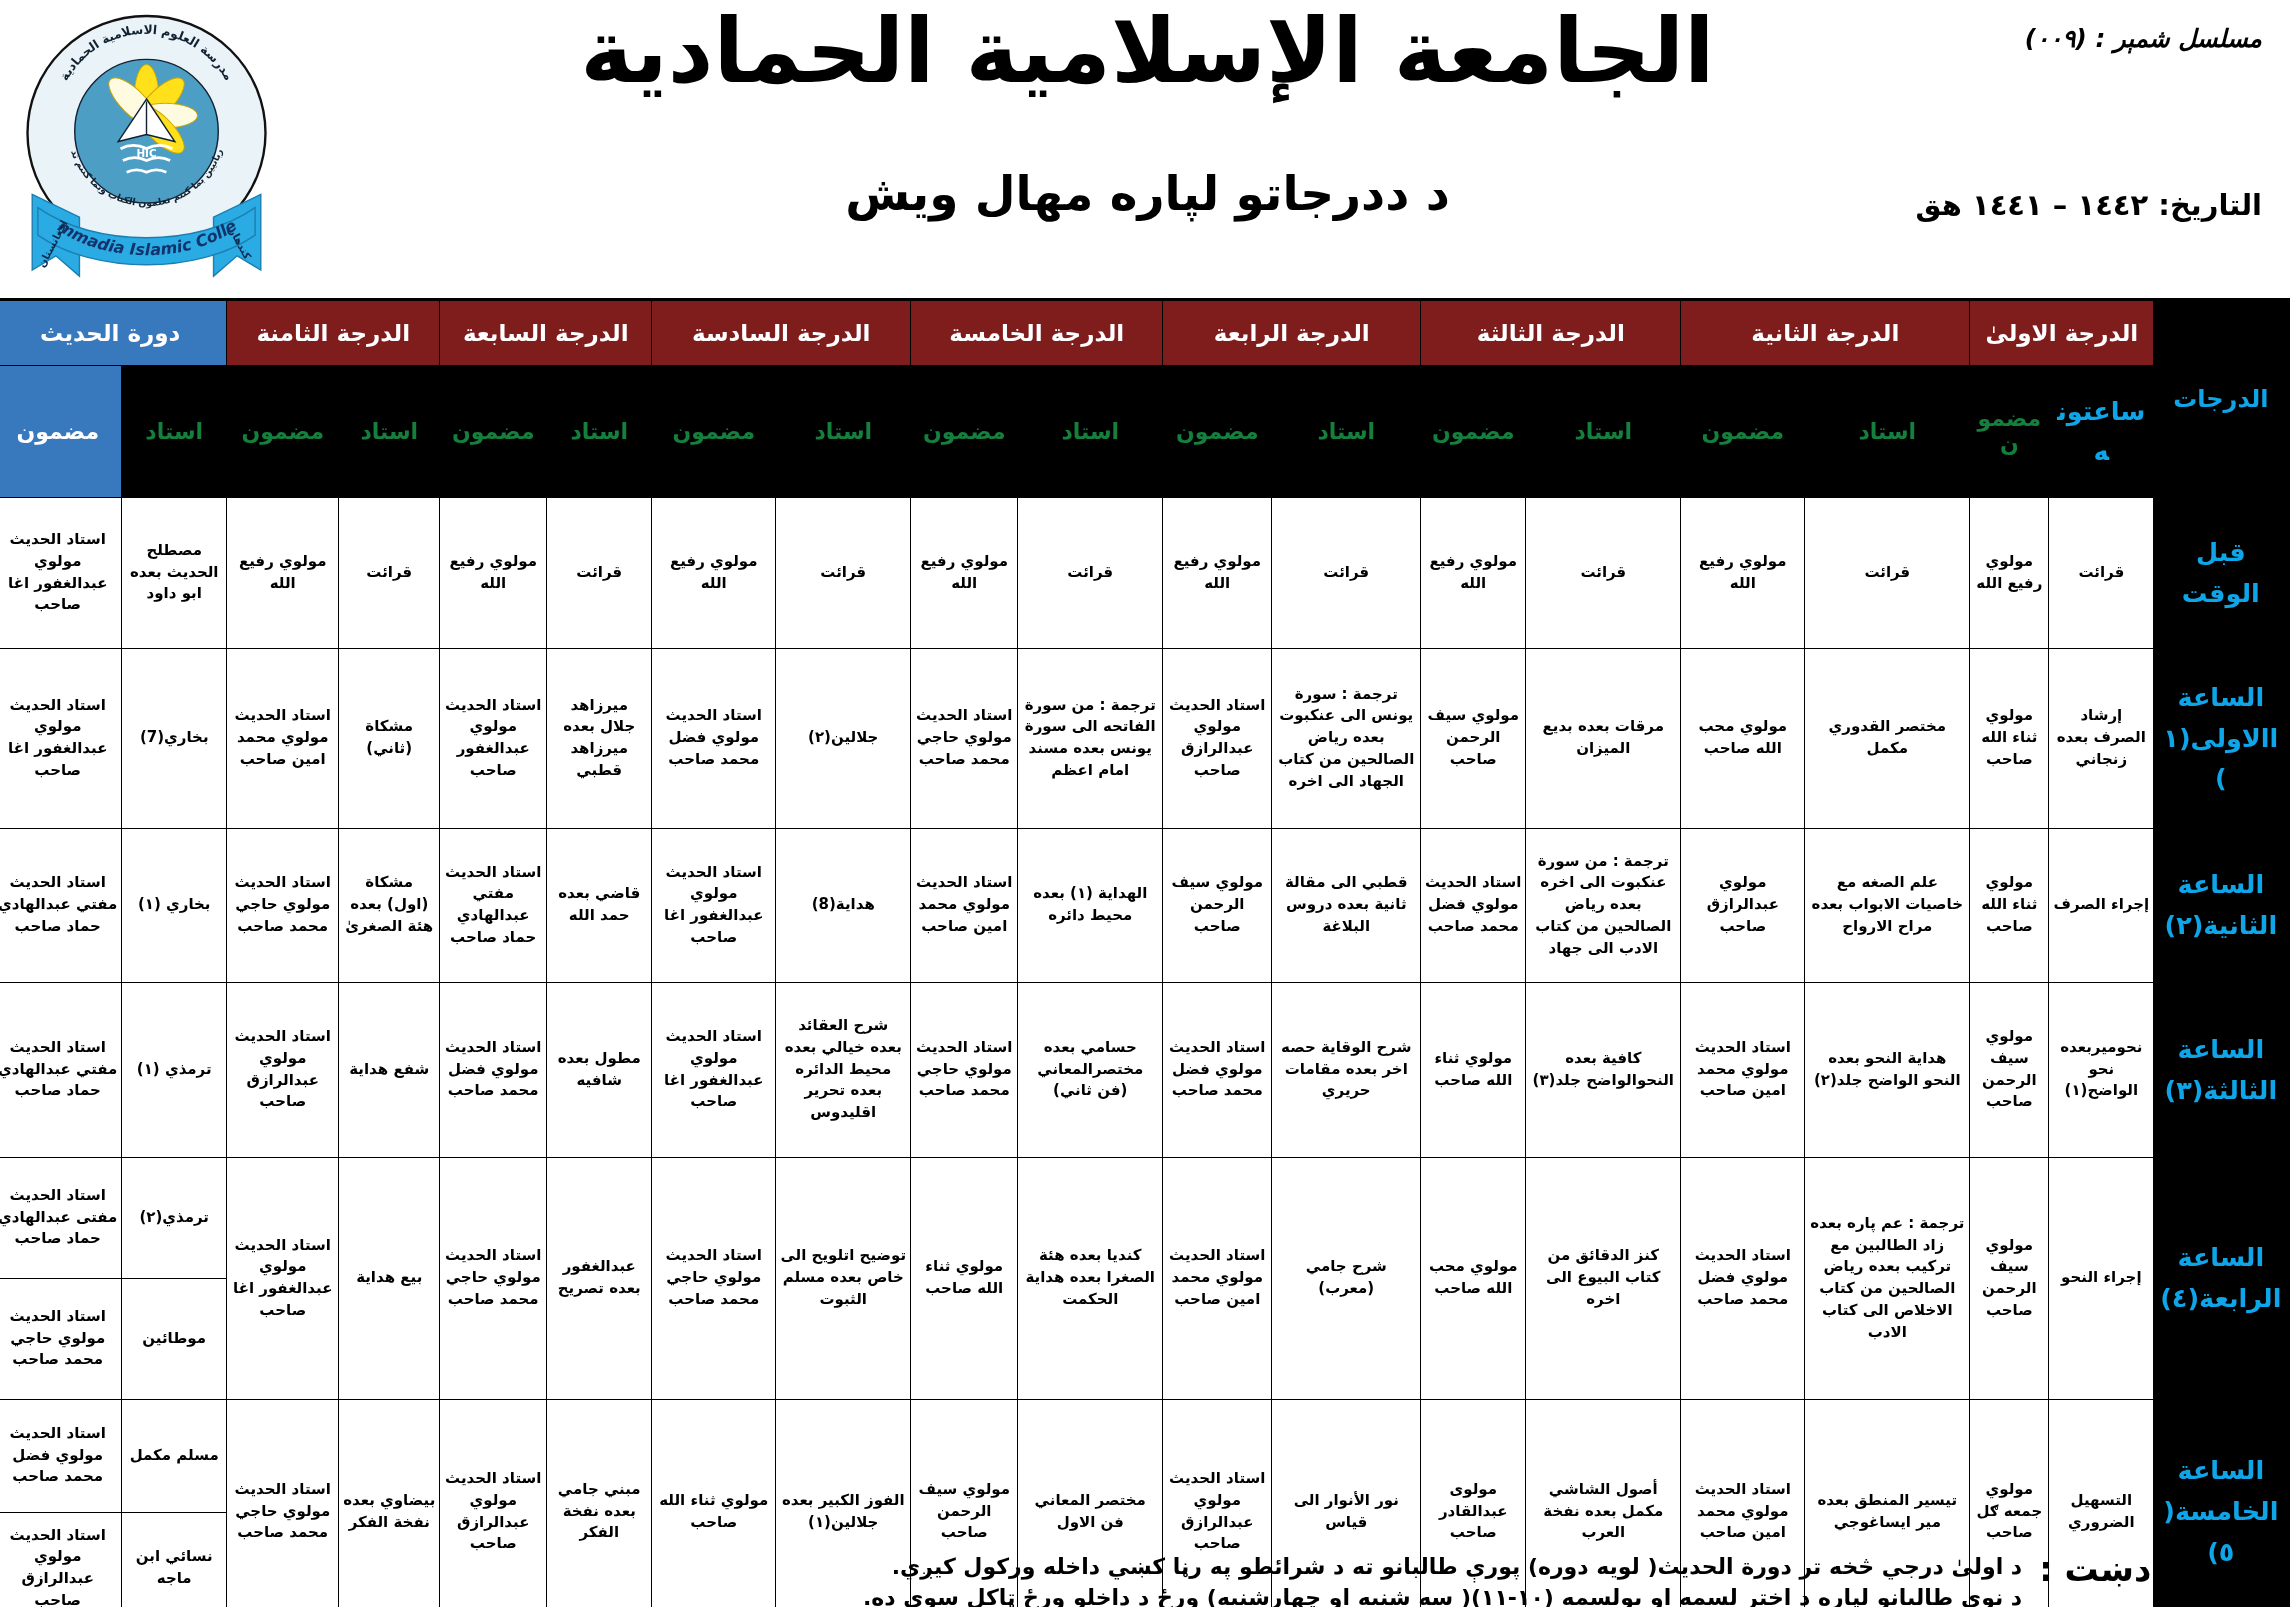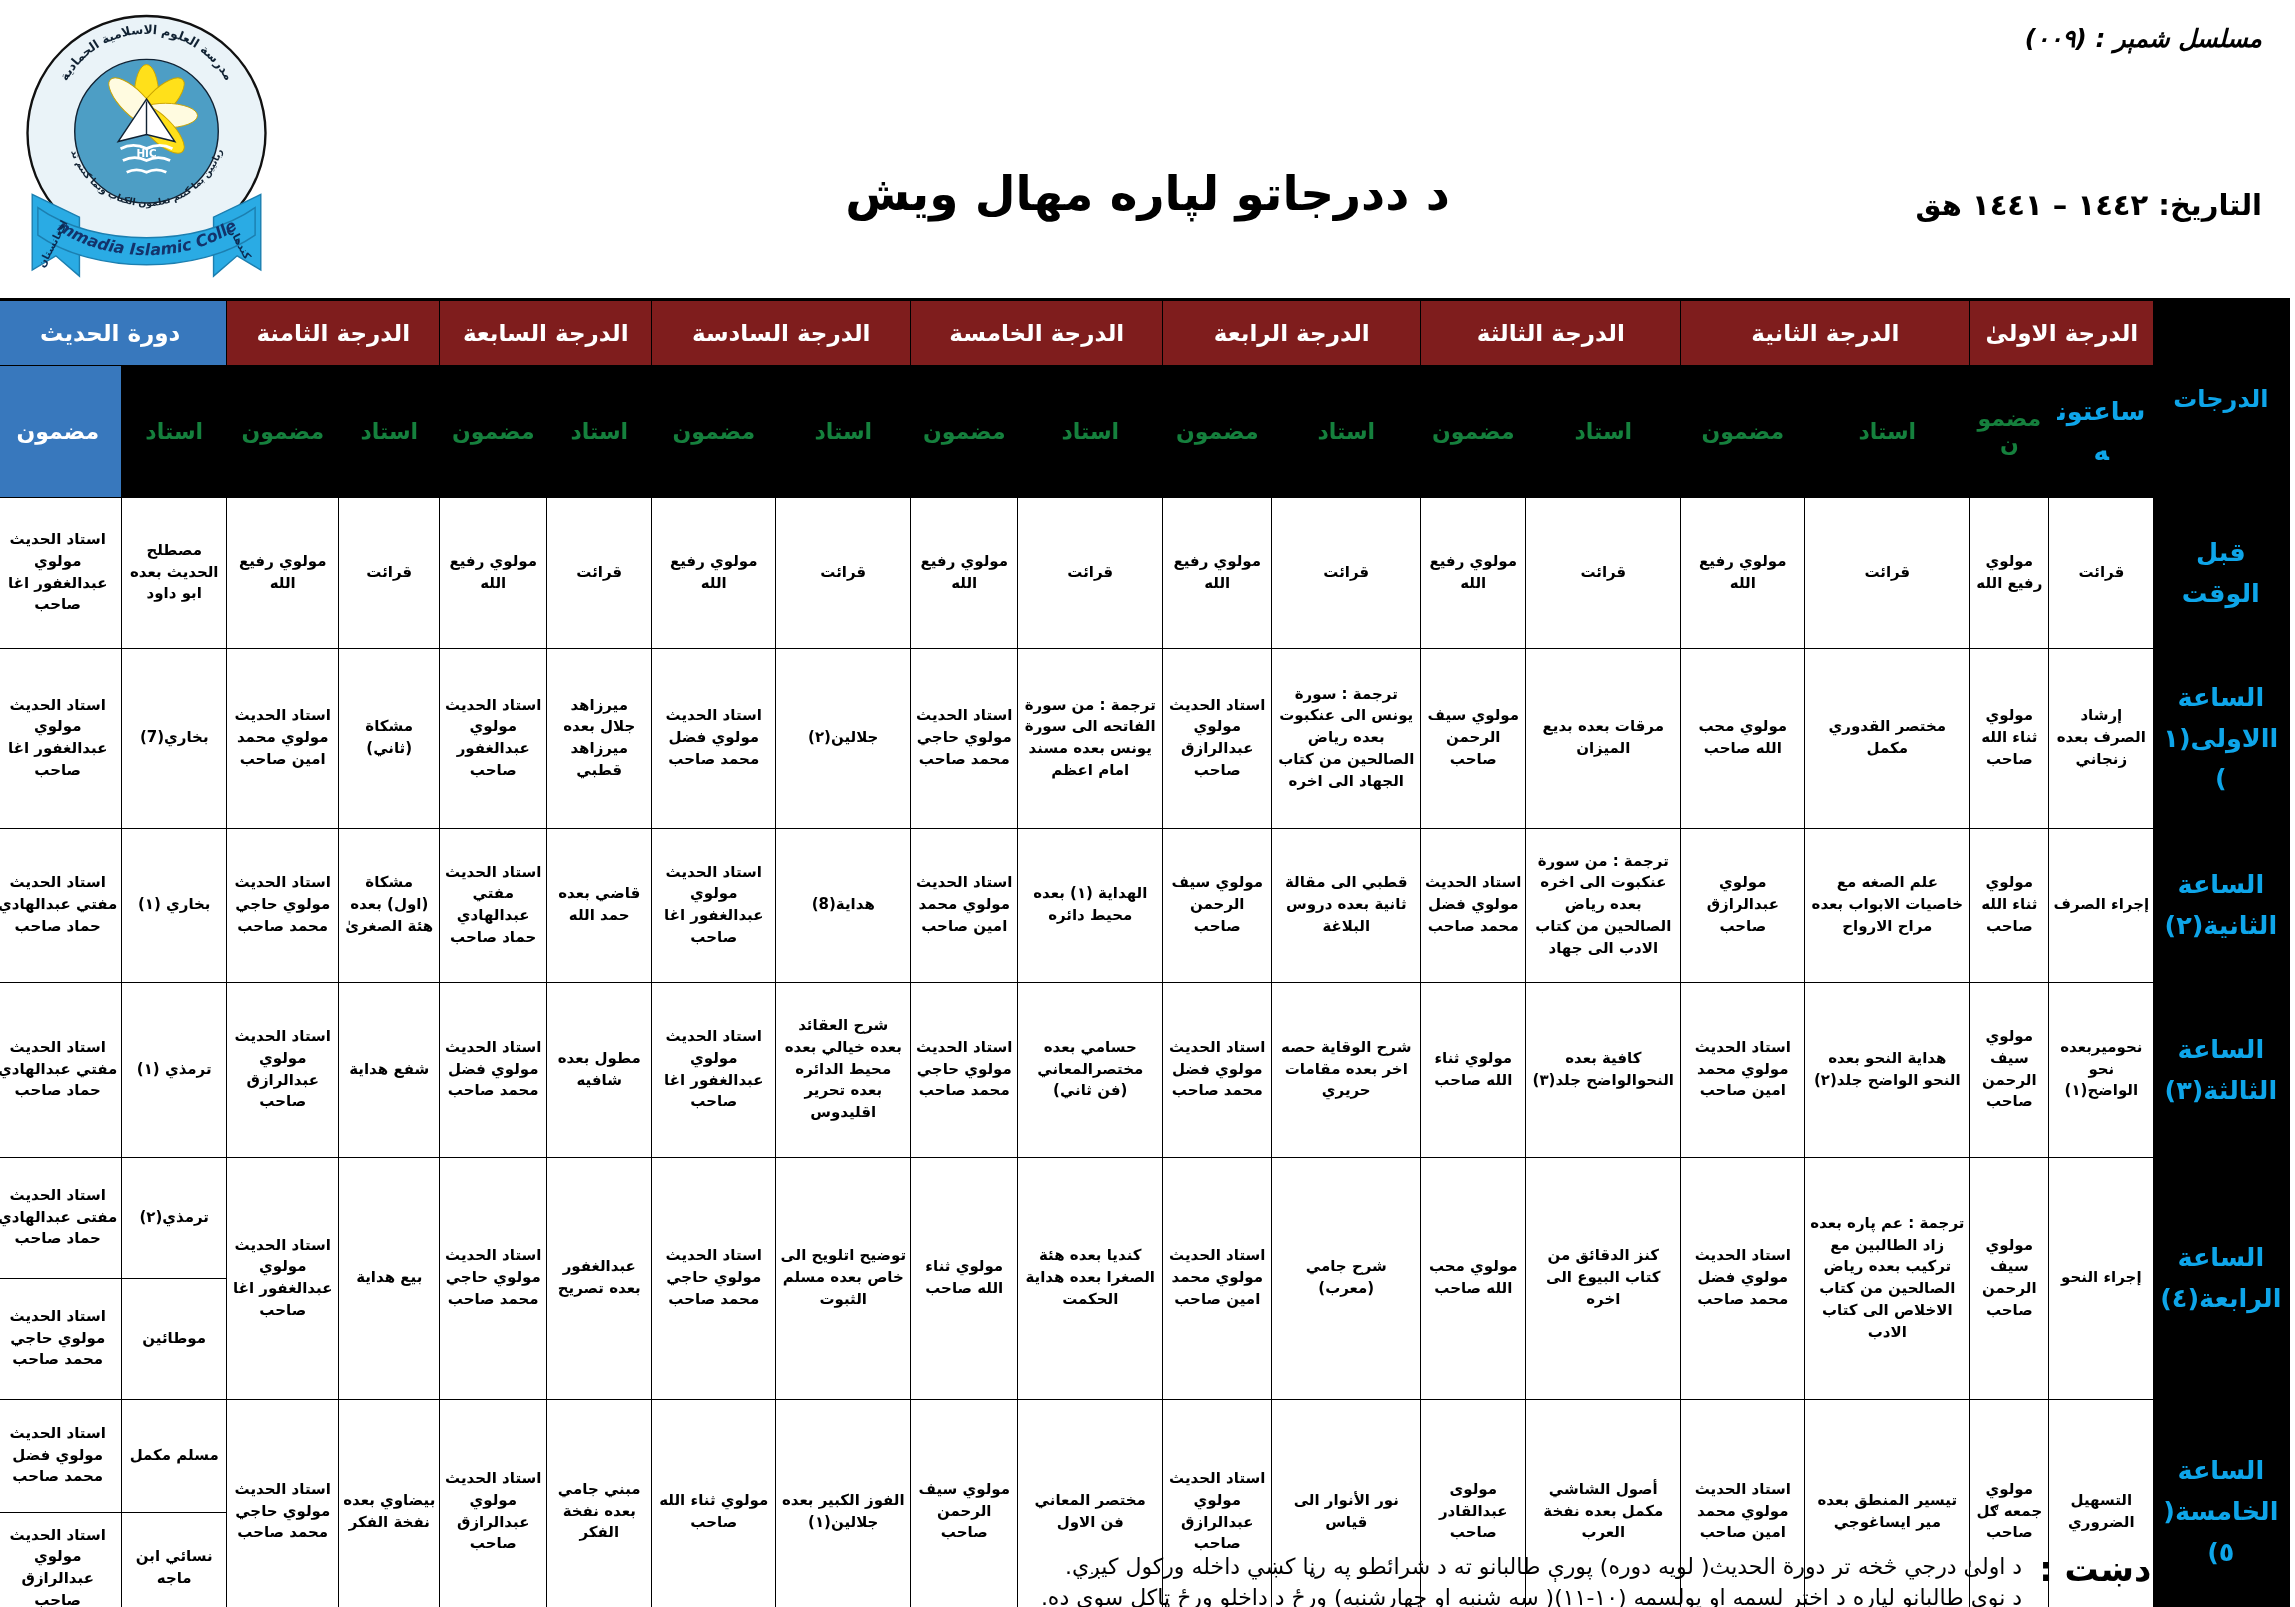--- a/index.html
+++ b/index.html
@@ -21,21 +21,21 @@
   th.dh{background:#7f1d1d;color:#fff;font-size:23px;font-weight:900;}
   th.sh{background:#000;color:#15803d;font-size:22px;font-weight:900;}
   th.lbl{background:#000;color:#0ea5e9;font-size:25.5px;font-weight:900;line-height:1.6;}
   th.dg{font-size:24px;}
   th.blue,td.blue{background:#3878bd !important;color:#fff;}
   td.m,td.t{background:#fff;font-size:15px;font-weight:bold;line-height:1.45;}
   
   .notes{position:absolute;top:1552px;right:118px;left:71px;display:flex;gap:17px;align-items:flex-start;}
   .notes-label{font-size:34px;font-weight:900;white-space:nowrap;line-height:1;}
   .notes-body{flex:1;text-align:right;padding-top:1.9px;}
-  .notes-body p{margin:0 0 5.7px 0;font-size:22px;font-weight:normal;line-height:1.15;}
+  .notes-body p{margin:0 0 5.7px 0;font-size:22px;font-weight:bold;line-height:1.15;}
 </style>
 </head>
 <body>
 
 <div id="page">
 
   <svg class="logo" viewBox="0 0 540 600">
     <defs>
       <path id="arcTop" d="M 85,295 A 192,192 0 1 1 455,295" fill="none"></path>
       <path id="arcBottom" d="M 110,300 A 168,168 0 0 0 430,300" fill="none"></path>
@@ -70,20 +70,21 @@
       <path d="M40,420 C160,505 380,505 500,420 L500,478 C380,562 160,562 40,478 Z" fill="#2aabe4" stroke="#1c7fb0" stroke-width="3"></path>
       <text font-size="34" font-weight="bold" fill="#13336b" font-style="italic">
         <textPath href="#ribbonPath" startOffset="50%" text-anchor="middle">Hammadia Islamic College</textPath>
       </text>
       <text x="78" y="500" font-size="22" font-weight="bold" fill="#0c2b52" transform="rotate(-62 78 500)" text-anchor="middle">افغانستان</text>
       <text x="462" y="500" font-size="22" font-weight="bold" fill="#0c2b52" transform="rotate(62 462 500)" text-anchor="middle">كندهار</text>
     </g>
   </svg>
 
   <div class="serial">مسلسل شمېر : (٠٠٩)</div>
+  <div class="title">الجامعة الإسلامية الحمادية</div>
   <div class="subtitle">د ددرجاتو لپاره مهال ويش</div>
   <div class="date-line">التاريخ: ١٤٤٢ – ١٤٤١ هق</div>
 
   <table class="tt">
     <colgroup>
       <col style="width:135px">
       <col style="width:105px">
         <col style="width:79px">
       <col style="width:165px">
         <col style="width:124px">

